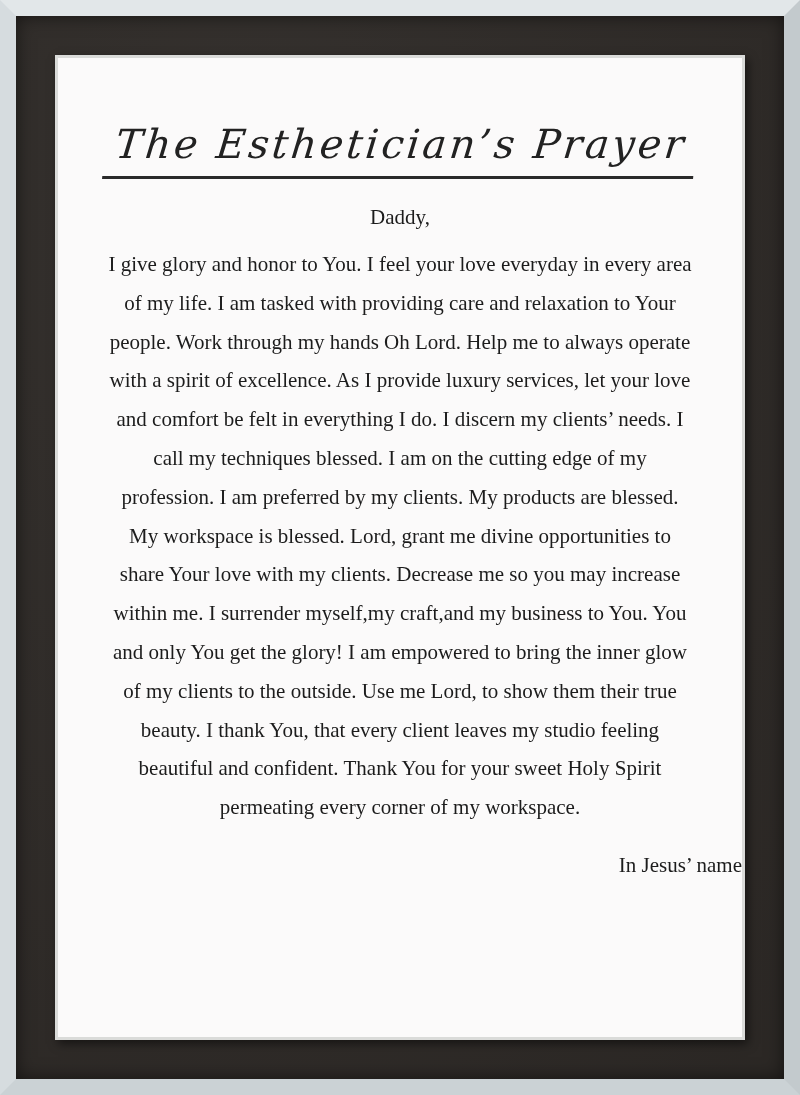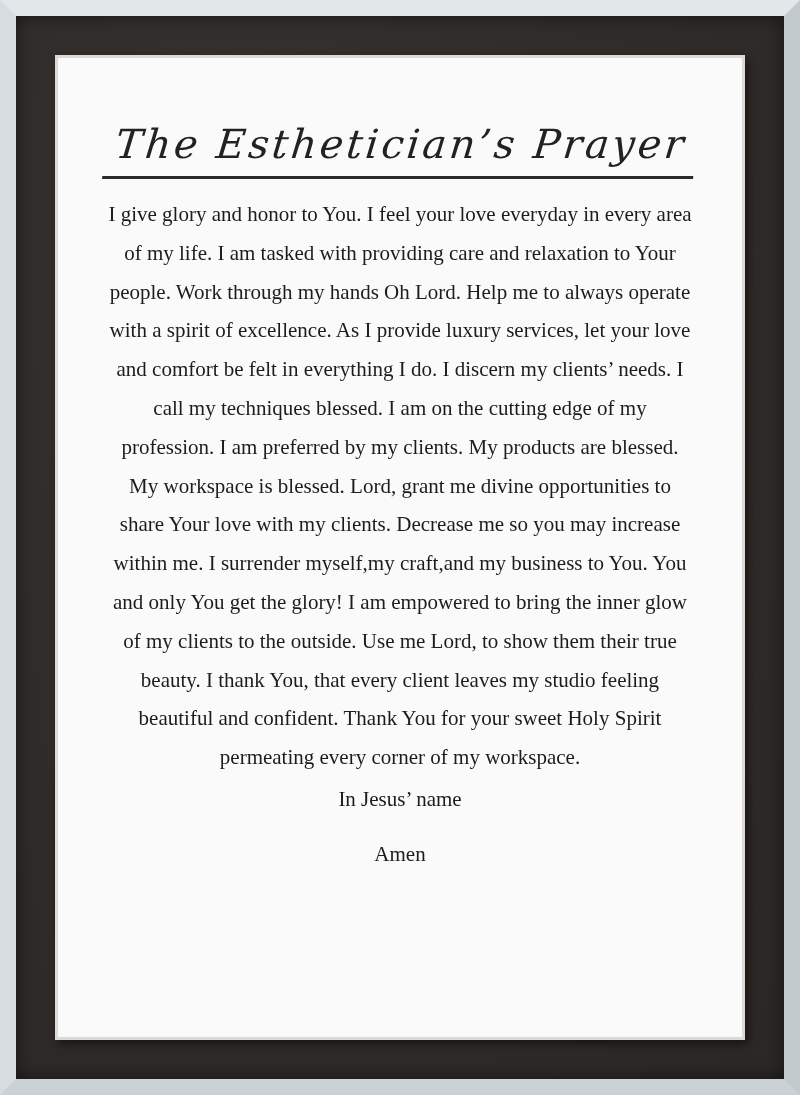--- a/index.html
+++ b/index.html
@@ -65,56 +65,57 @@
 
   .prayer-body {
     margin-top: 16px;
     font-size: 21px;
     line-height: 38.8px;
     white-space: pre-line;
     padding: 0 16px;
   }
 
   .closing-line {
-    margin-top: 10px;
+    margin-top: 26px;
     font-size: 21px;
     line-height: 24px;
+    text-align: right;
   }
 
   .amen-line {
     margin-top: 31px;
     font-size: 21px;
     line-height: 24px;
   }
 </style>
 </head>
 <body>
 
 <div class="frame">
   <div class="mat">
     <div class="paper">
 
       <h1 class="print-title">The Esthetician’s Prayer</h1>
 
+      <div class="salutation">Daddy,</div>
 
       <div class="prayer-body">I give glory and honor to You. I feel your love everyday in every area
 of my life. I am tasked with providing care and relaxation to Your
 people. Work through my hands Oh Lord. Help me to always operate
 with a spirit of excellence. As I provide luxury services, let your love
 and comfort be felt in everything I do. I discern my clients’ needs. I
 call my techniques blessed. I am on the cutting edge of my
 profession. I am preferred by my clients. My products are blessed.
 My workspace is blessed. Lord, grant me divine opportunities to
 share Your love with my clients. Decrease me so you may increase
 within me. I surrender myself,my craft,and my business to You. You
 and only You get the glory! I am empowered to bring the inner glow
 of my clients to the outside. Use me Lord, to show them their true
 beauty. I thank You, that every client leaves my studio feeling
 beautiful and confident. Thank You for your sweet Holy Spirit
 permeating every corner of my workspace.</div>
 
       <div class="closing-line">In Jesus’ name</div>
 
-      <div class="amen-line">Amen</div>
 
     </div>
   </div>
 </div>
 
 </body></html>

